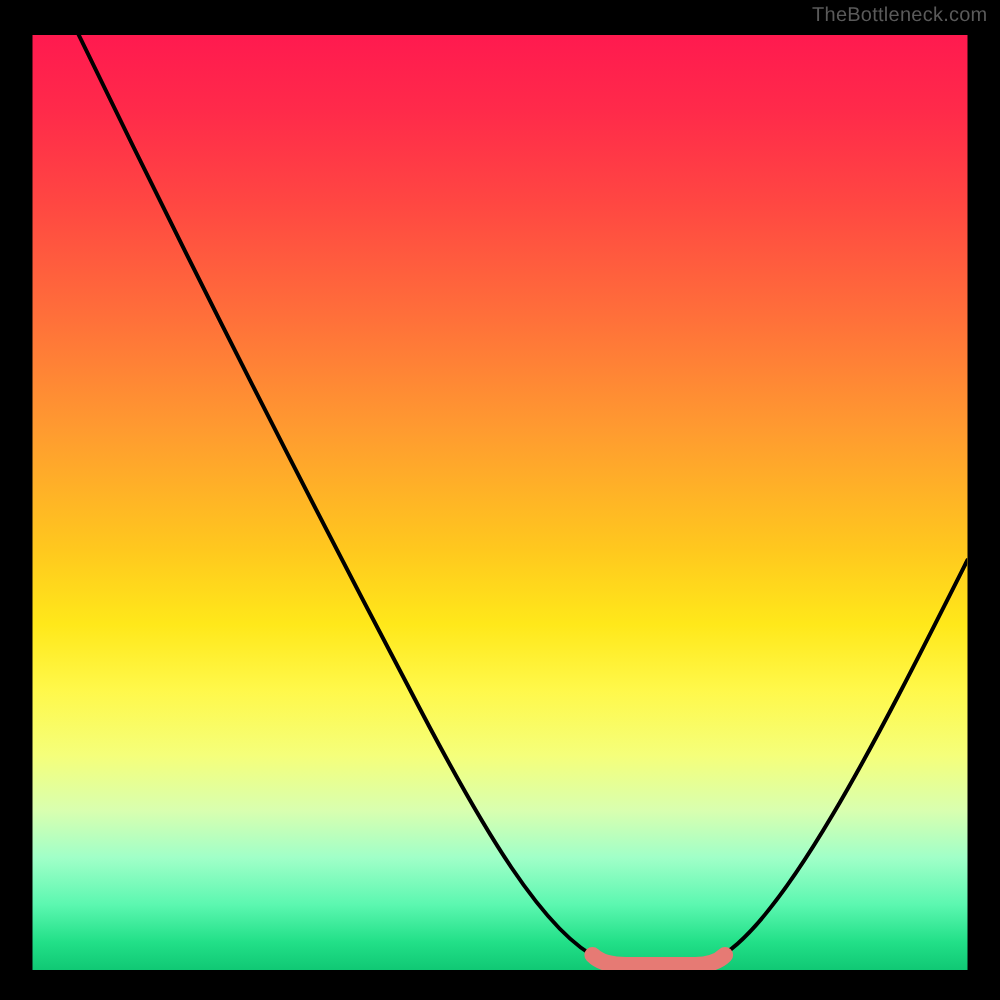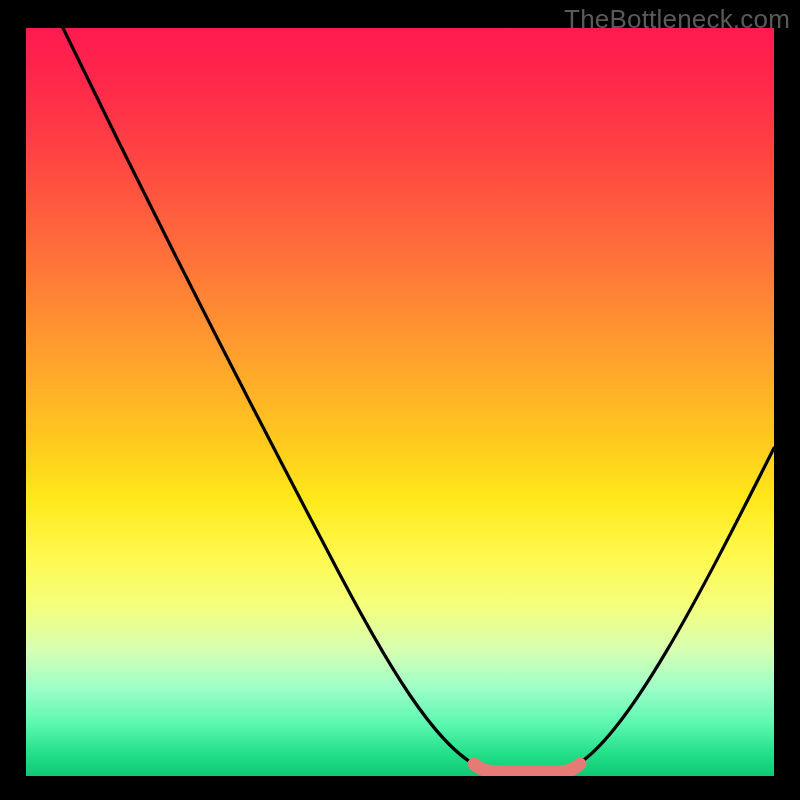--- a/index.html
+++ b/index.html
@@ -15,21 +15,21 @@
     position: relative;
     width: 800px;
     height: 800px;
     background: #000;
   }
   .watermark {
     position: absolute;
     top: 4px;
     right: 10px;
     color: #5a5a5a;
-    font-size: 26px;
+    font-size: 16px;
     font-weight: 500;
     letter-spacing: 0.2px;
     z-index: 10;
   }
   .plot-outer {
     position: absolute;
     left: 26px;
     top: 28px;
     width: 748px;
     height: 748px;

